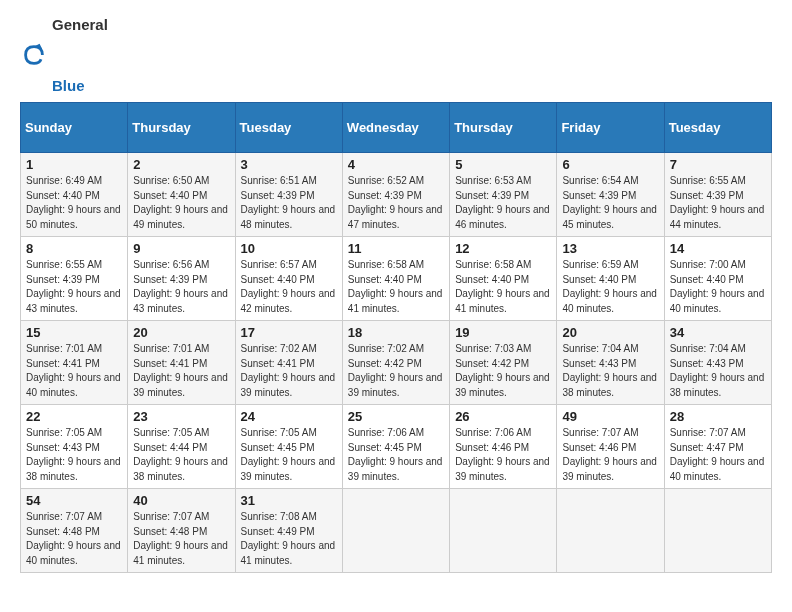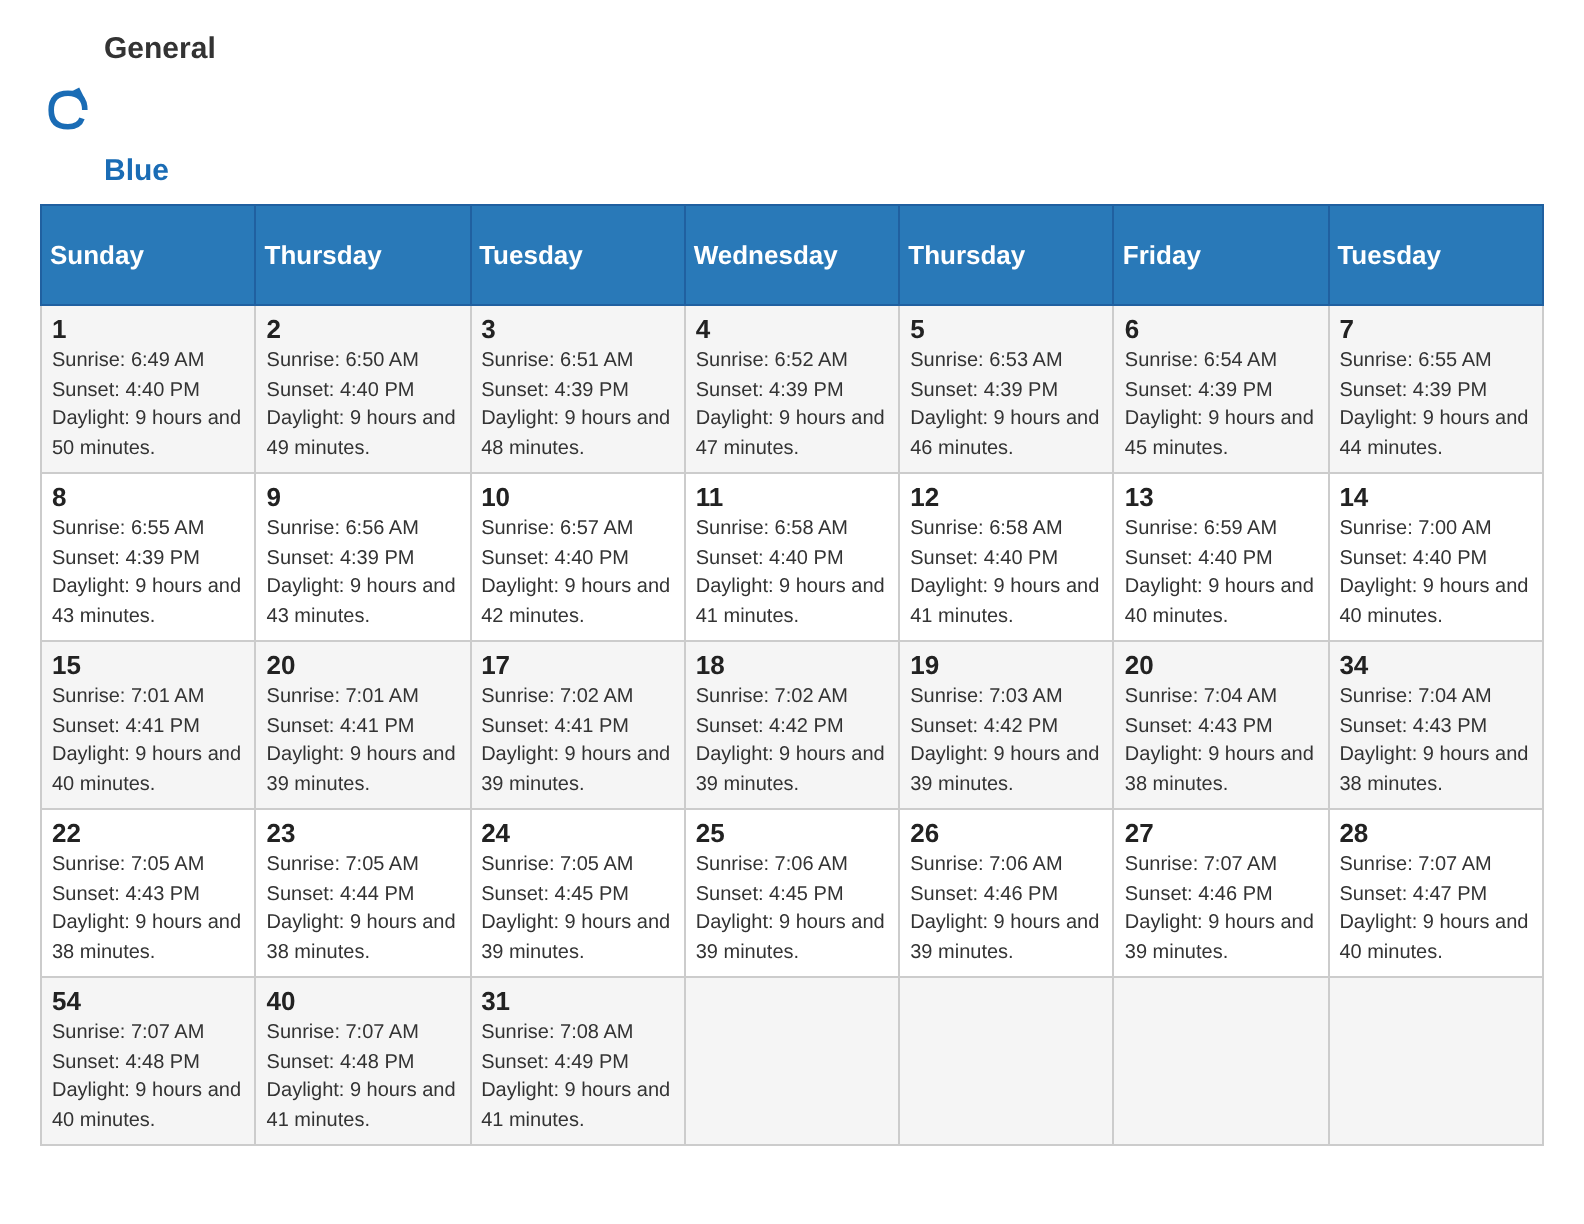--- a/index.html
+++ b/index.html
@@ -330,21 +330,21 @@
           </td>
           <td>
             <span class="day-num">26</span>
           <div class="cell-content">
             Sunrise: 7:06 AM<br>
             Sunset: 4:46 PM<br>
             Daylight: 9 hours and 39 minutes.
           </div>
           </td>
           <td>
-            <span class="day-num">27</span>
+            <span class="day-num">49</span>
           <div class="cell-content">
             Sunrise: 7:07 AM<br>
             Sunset: 4:46 PM<br>
             Daylight: 9 hours and 39 minutes.
           </div>
           </td>
           <td>
             <span class="day-num">28</span>
           <div class="cell-content">
             Sunrise: 7:07 AM<br>

